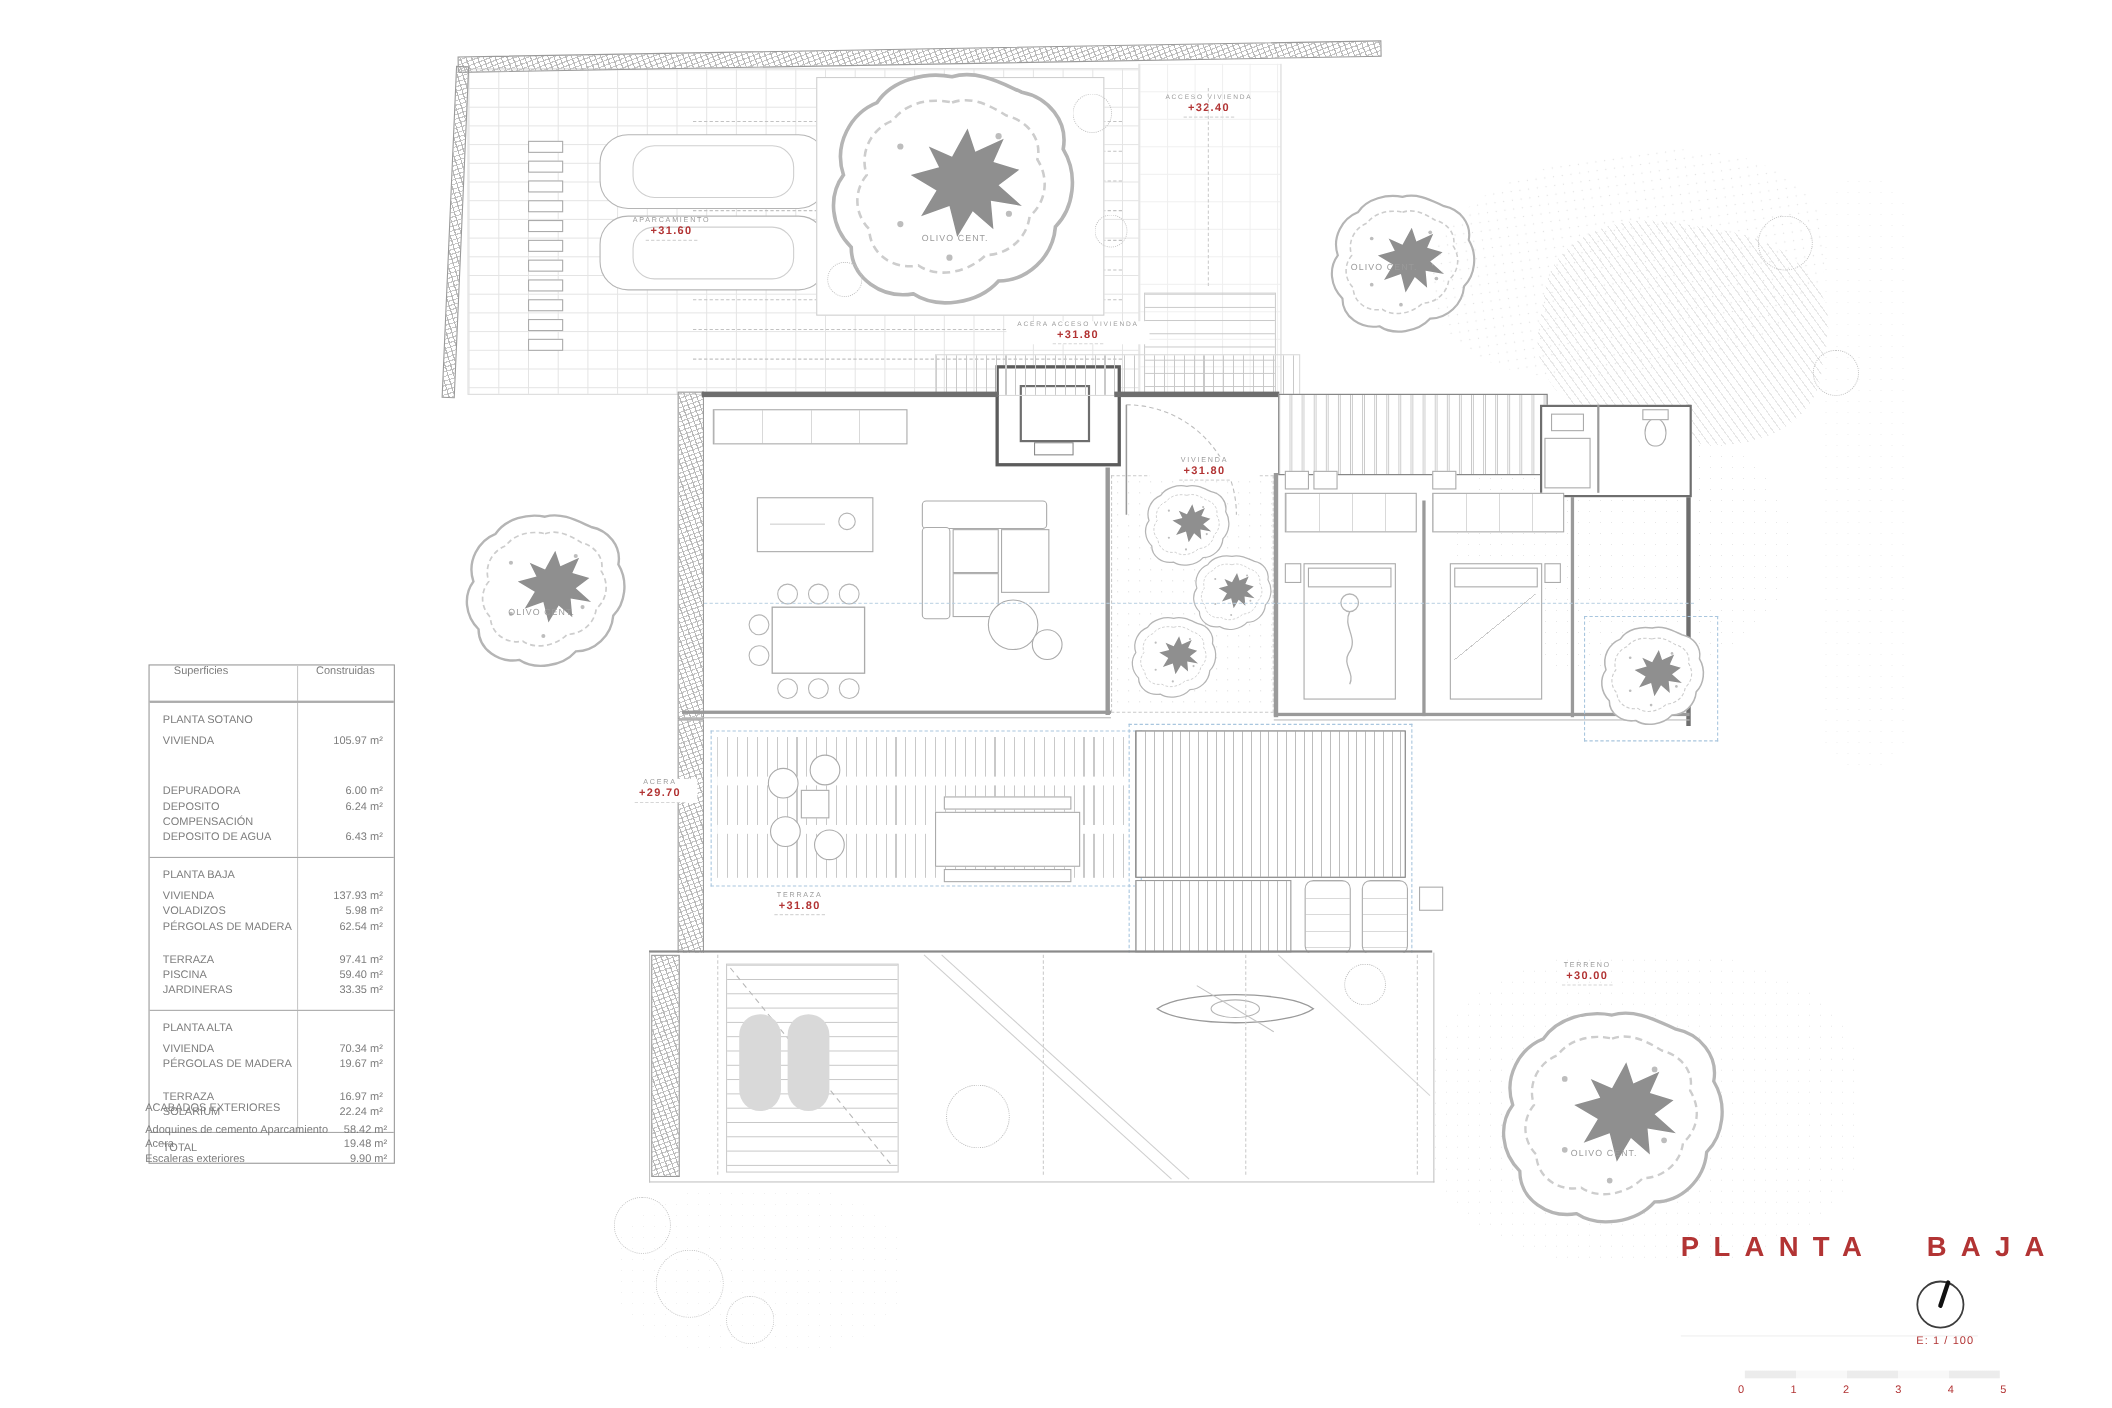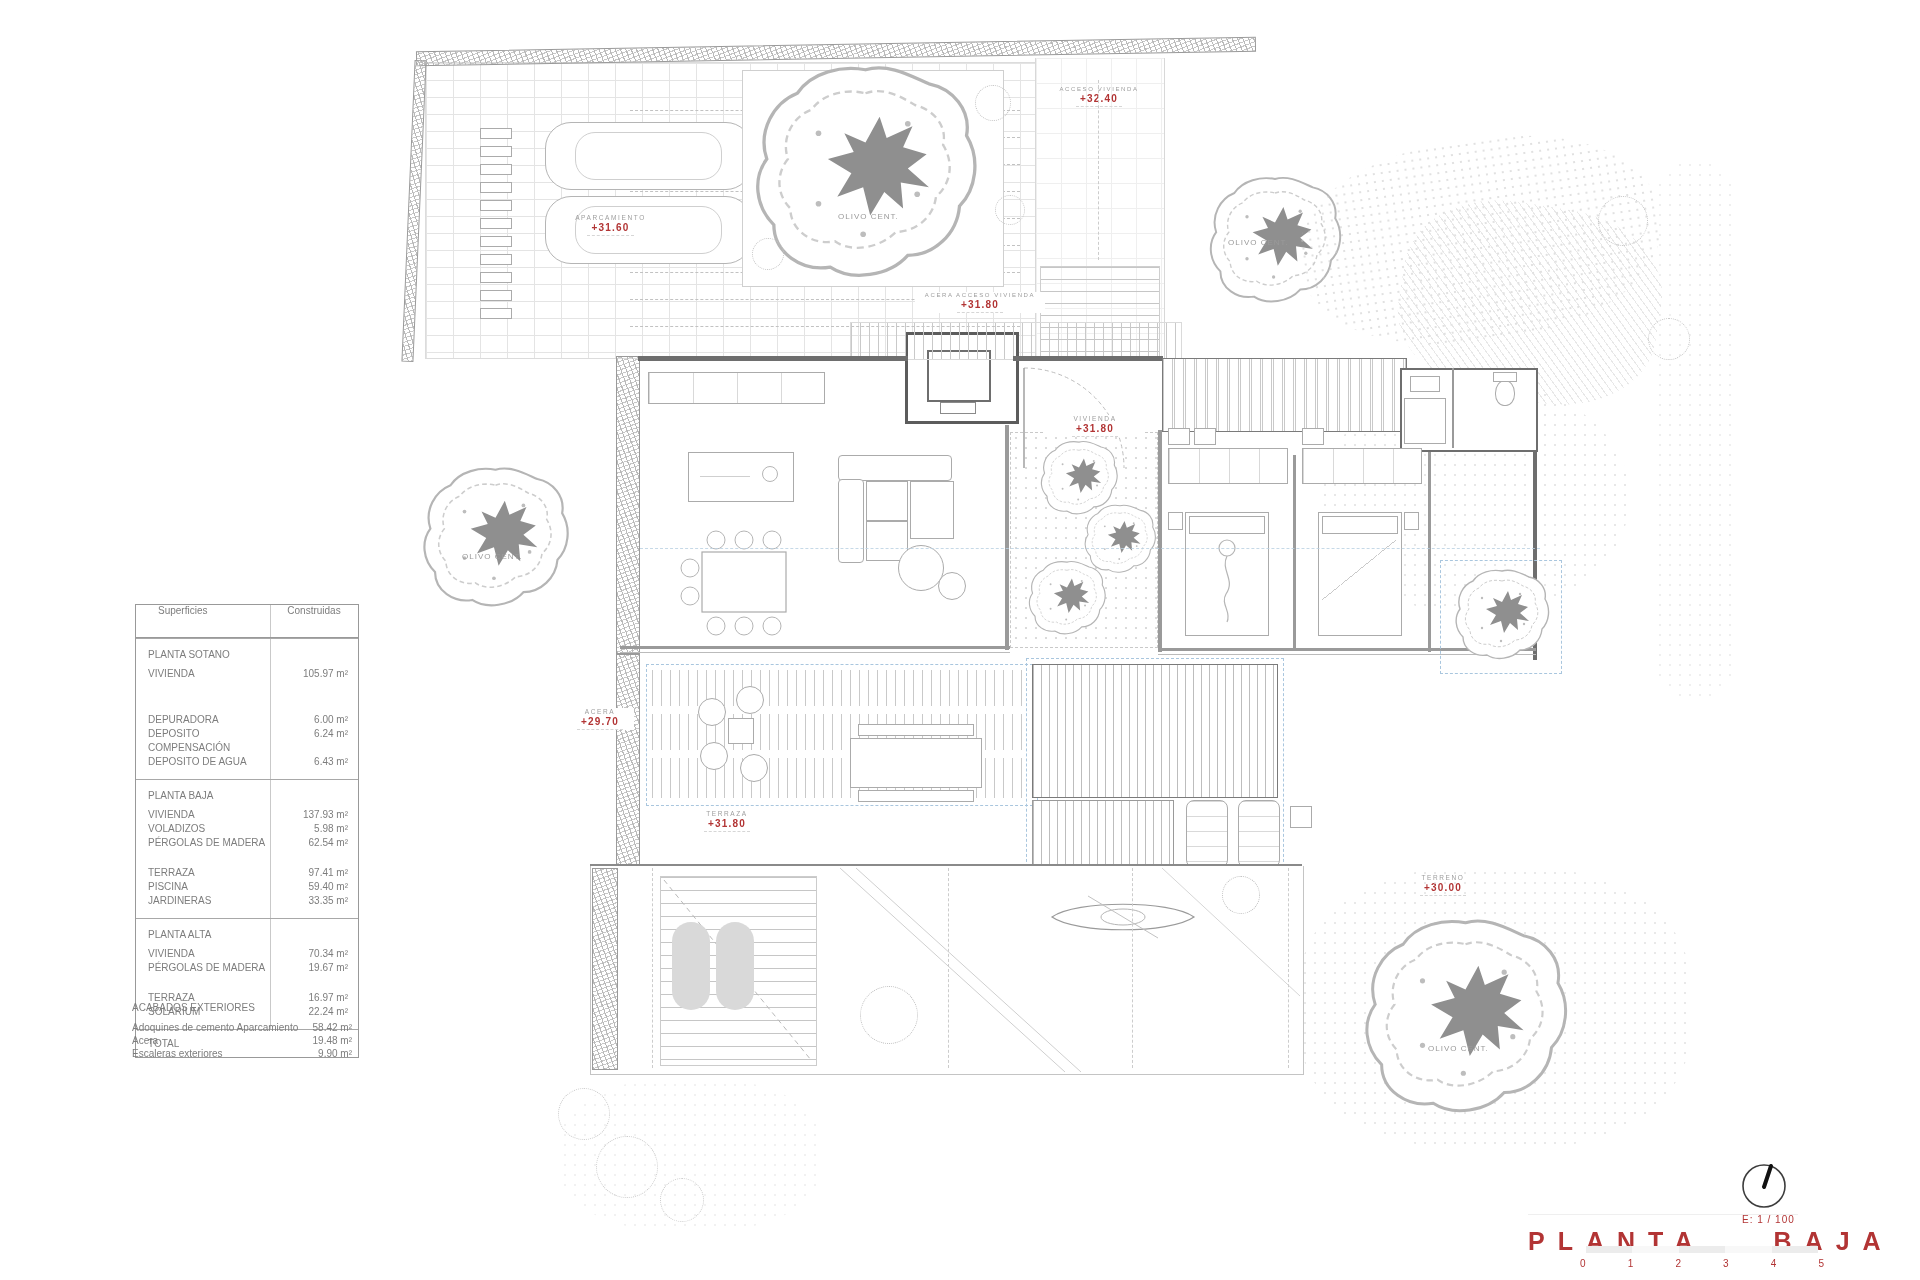--- a/index.html
+++ b/index.html
@@ -104,21 +104,21 @@
   <div class="abs dash-h" style="left:630px;top:245px;width:390px;height:0;"></div>
   <div class="abs dash-h" style="left:630px;top:272px;width:390px;height:0;"></div>
   <div class="abs dash-h" style="left:630px;top:299px;width:390px;height:0;"></div>
   <div class="abs dash-h" style="left:630px;top:326px;width:390px;height:0;"></div>
 
   <div class="abs outline" style="left:545px;top:122px;width:205px;height:66px;border-radius:26px;border-color:#b5b5b5;"></div>
   <div class="abs" style="left:575px;top:132px;width:145px;height:46px;border:1px solid #cfcfcf;border-radius:20px;"></div>
   <div class="abs outline" style="left:545px;top:196px;width:205px;height:66px;border-radius:26px;border-color:#b5b5b5;"></div>
   <div class="abs" style="left:575px;top:206px;width:145px;height:46px;border:1px solid #cfcfcf;border-radius:20px;"></div>
 
-  <div class="abs plabel" style="left:548px;top:214px;width:125px;">
+  <div class="abs plabel" style="left:548px;top:197px;width:125px;">
     <span class="lbl-name">APARCAMIENTO</span>
     <span class="lbl-level">+31.60</span>
   </div>
 
   <div class="abs" style="left:742px;top:70px;width:260px;height:215px;background:#fff;border:1px solid #cfcfcf;"></div>
   <svg class="abs" style="left:748px;top:58px;" width="235" height="235" viewBox="0 0 100 100">
       <use href="#tree"></use>
     </svg>
   <span class="abs olivo" style="left:838px;top:212px;">OLIVO CENT.</span>
   <div class="abs" style="left:975px;top:85px;width:34px;height:34px;border:1px dotted #c4c4c4;border-radius:50%;"></div>
@@ -414,21 +414,21 @@
     <div class="trow">
       <span class="tl">Acera</span>
       <span class="tv">19.48 m²</span>
     </div>
     <div class="trow">
       <span class="tl">Escaleras exteriores</span>
       <span class="tv">9.90 m²</span>
     </div>
   </div>
 
-  <div class="abs" style="left:1528px;top:1227px;display:flex;gap:68px;align-items:baseline;">
+  <div class="abs" style="left:1528px;top:1120px;display:flex;gap:46px;align-items:baseline;">
     <span class="bigtitle">PLANTA</span>
     <span class="bigtitle">BAJA</span>
   </div>
   <div class="abs" style="left:1528px;top:1214px;width:270px;height:1px;background:#efefef;"></div>
   <svg class="abs" style="left:1738px;top:1158px;" width="52" height="52" viewBox="0 0 52 52">
     <circle cx="26" cy="28" r="21" fill="#fff" stroke="#3d3d3d" stroke-width="1.6"></circle>
     <line x1="33" y1="8" x2="26" y2="29" stroke="#111" stroke-width="4" stroke-linecap="round"></line>
   </svg>
   <span class="abs scaletxt" style="left:1742px;top:1214px;">E: 1 / 100</span>
   <div class="abs" style="left:1586px;top:1246px;width:232px;height:7px;background:repeating-linear-gradient(90deg,#ececec 0 46.4px,#f8f8f8 46.4px 92.8px);"></div>

